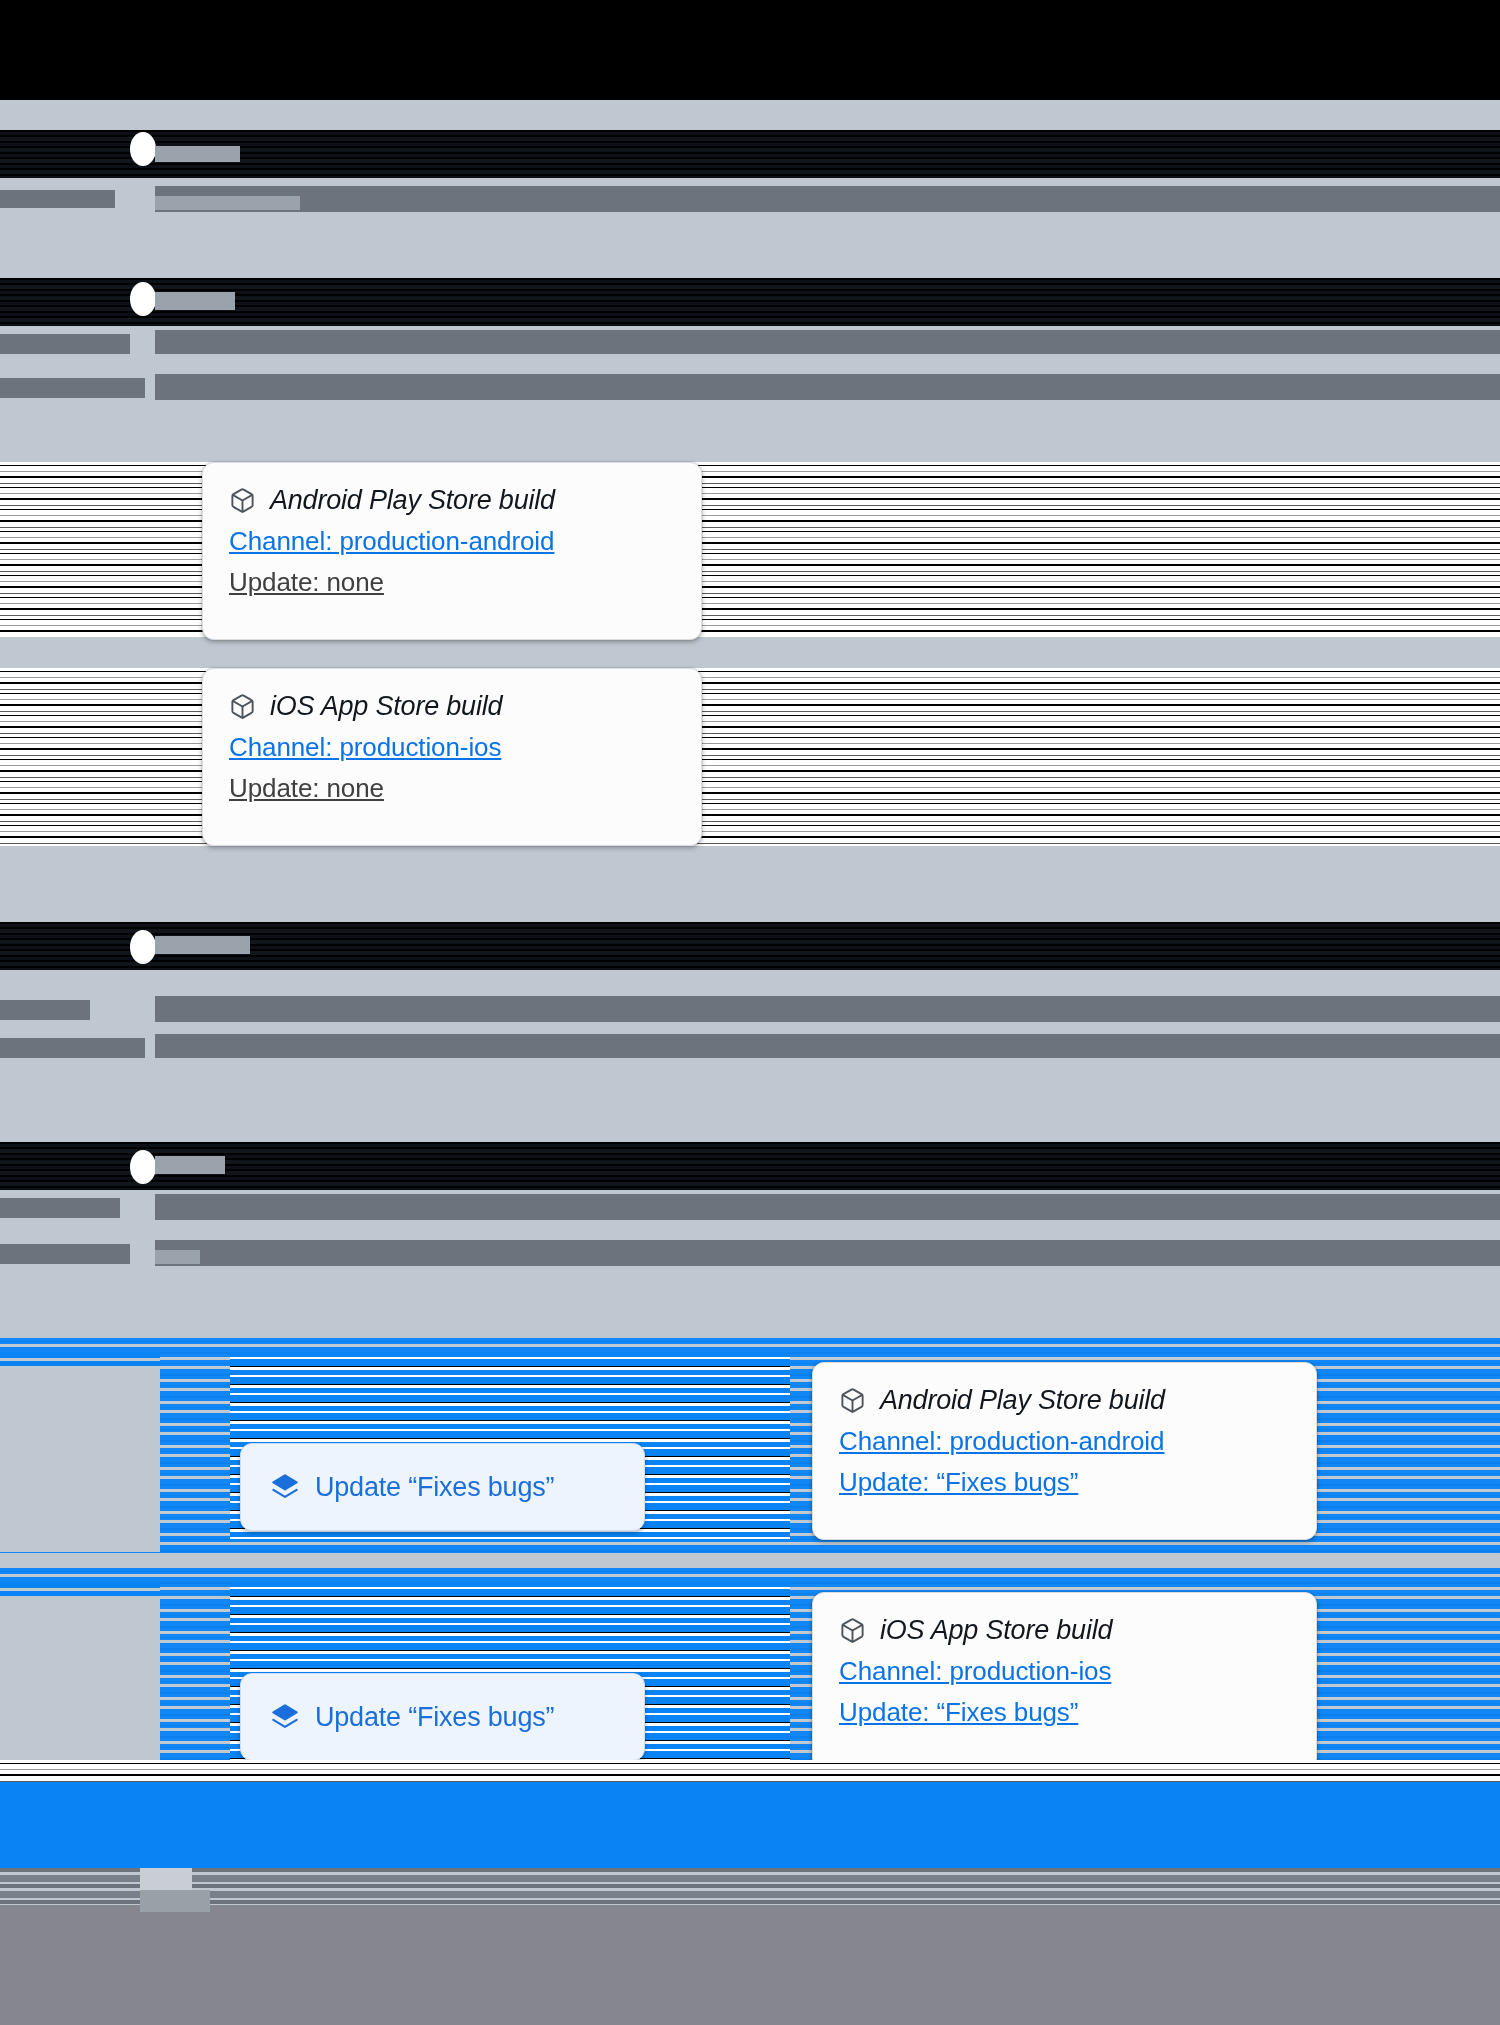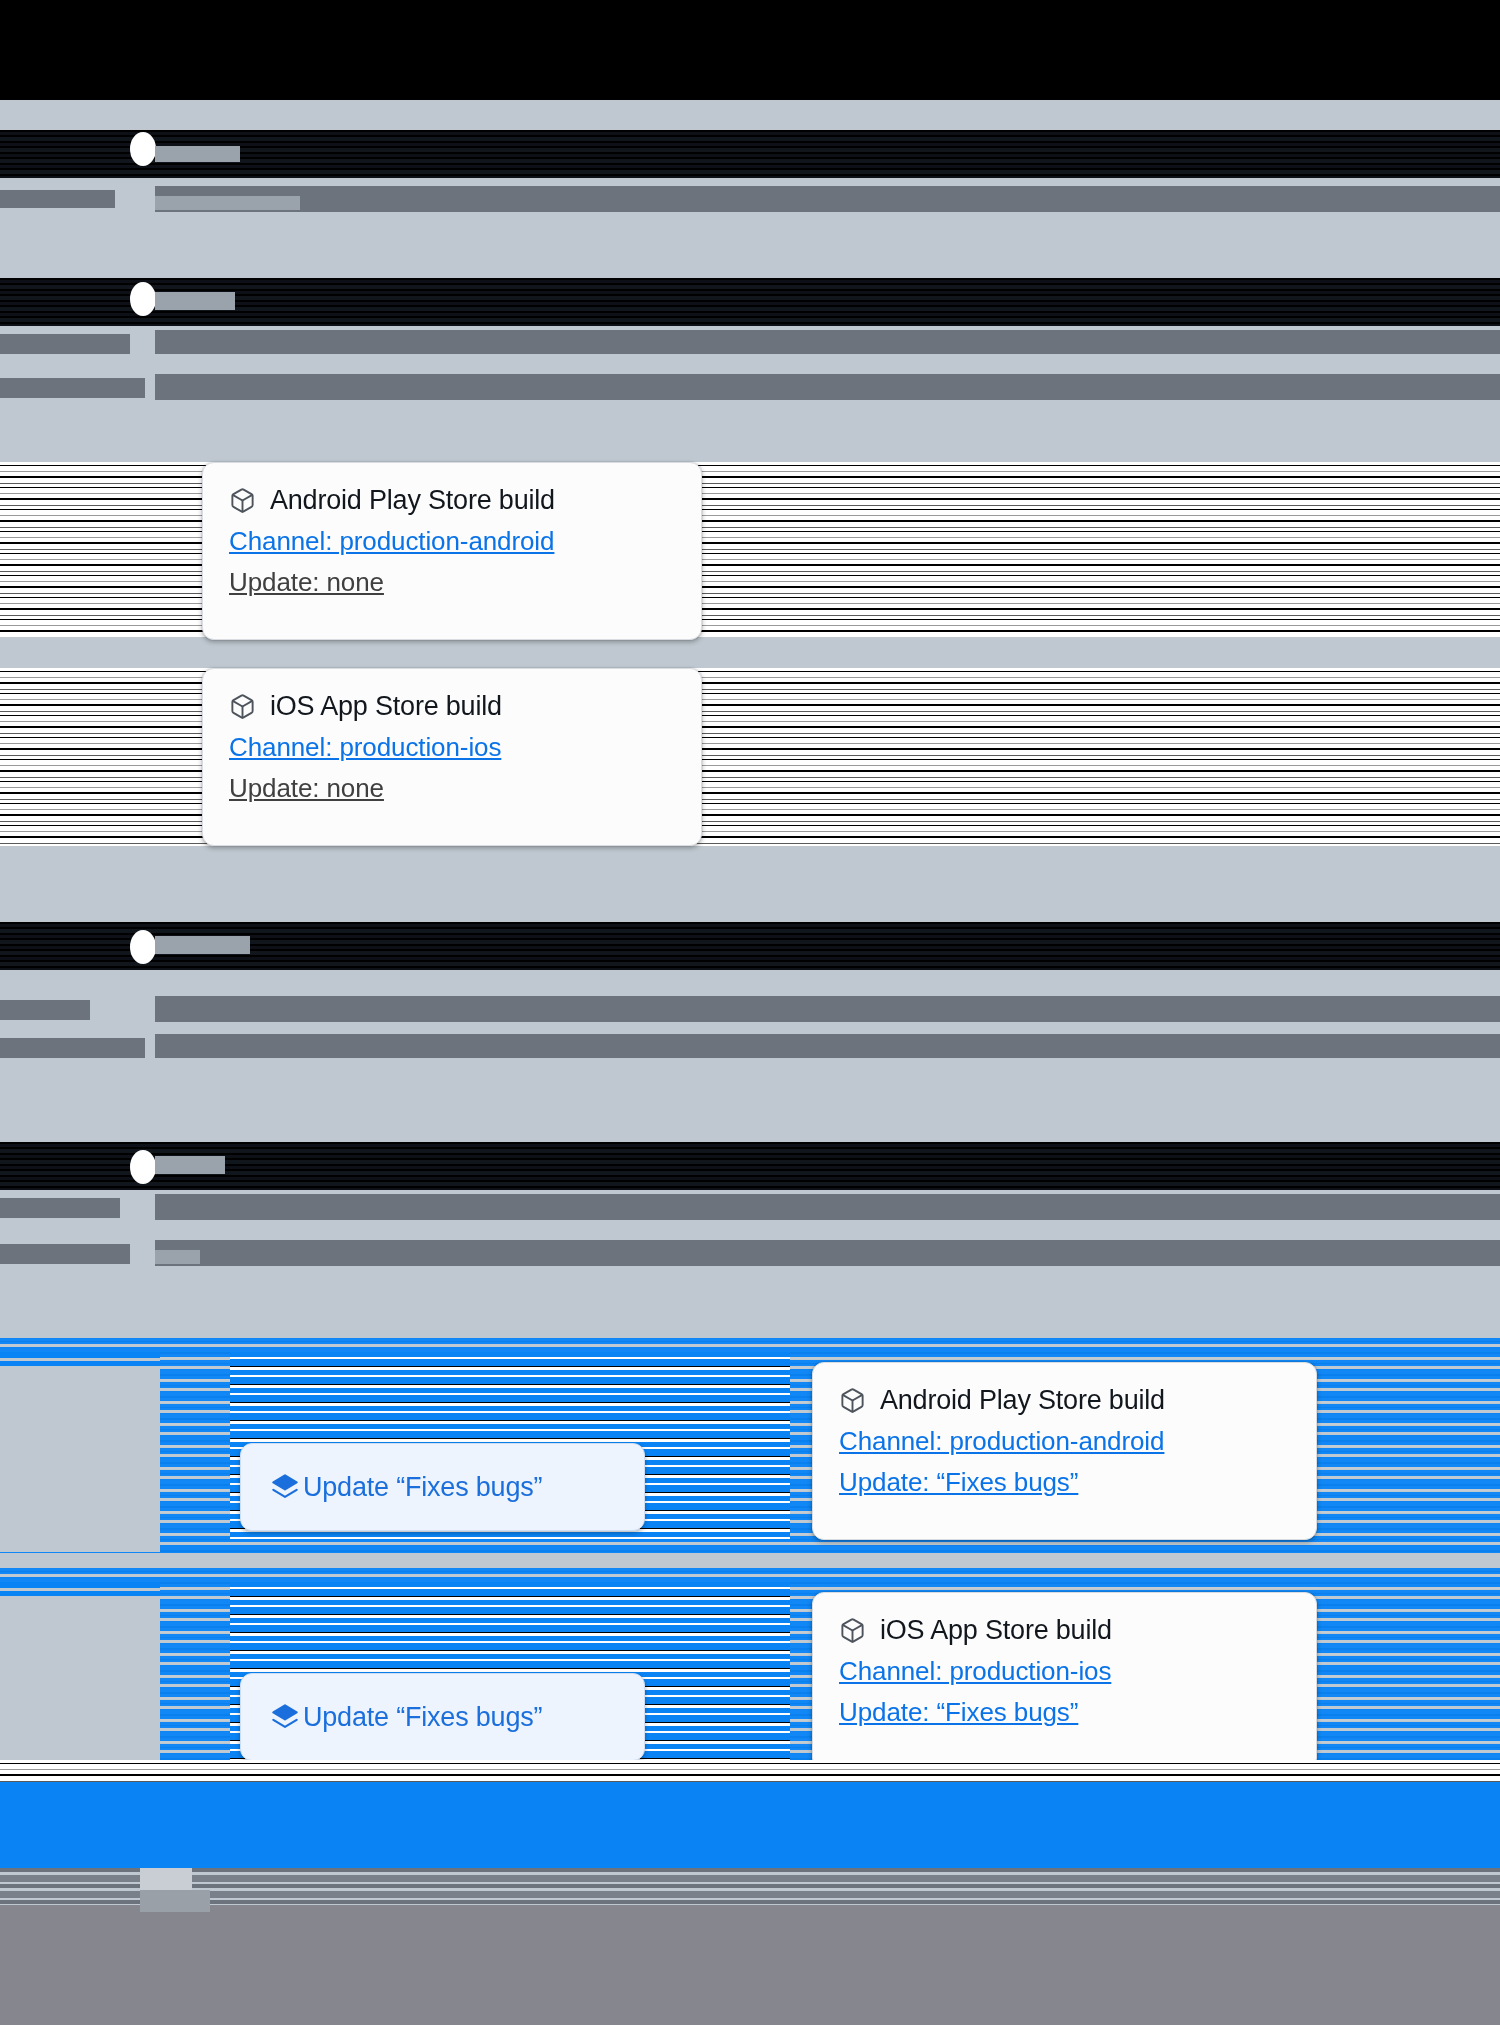--- a/index.html
+++ b/index.html
@@ -69,30 +69,30 @@
   .gray-line { position:absolute; background:#6d737c; }
   .lite-line { position:absolute; background:#9aa2ab; }
 
   
   .card {
     position:absolute; background:#fcfcfd;
     border:1px solid #d9dde2; border-radius:12px;
     box-shadow:0 2px 5px rgba(0,0,0,.30), 0 0 0 1px rgba(0,0,0,.05);
     padding:22px 26px 24px 26px;
   }
-  .card-head { display:flex; align-items:center; gap:14px; }
+  .card-head { display:flex; align-items:center; gap:14px;font-style:italic; }
   .card-title { font-size:27px; color:#12171d; letter-spacing:-.2px; white-space:nowrap; }
   .cube { width:27px; height:27px; flex:0 0 auto; }
   .card-line { font-size:26px; margin-top:10px; white-space:nowrap; letter-spacing:-.1px;text-decoration:underline; }
   .blue { color:#0a73e8; }
   .muted { color:#404040; }
 
   
   .upd-btn {
-    position:absolute; display:flex; align-items:center; gap:4px;
+    position:absolute; display:flex; align-items:center; gap:16px;
     background:#eef4fd; border:1px solid #cdddf4; border-radius:12px;
     box-shadow:0 2px 5px rgba(0,0,0,.30);
     padding:20px 30px; color:#1b6fdc; font-size:27px; letter-spacing:-.2px;
     white-space:nowrap;
   }
   .layers { width:28px; height:28px; flex:0 0 auto; }
 
   .blue-slab { position:absolute; left:0; width:100%; background:#0a84f5; }
   .bottom-slab { position:absolute; left:0; width:100%; background:#86868f; }
 </style>

